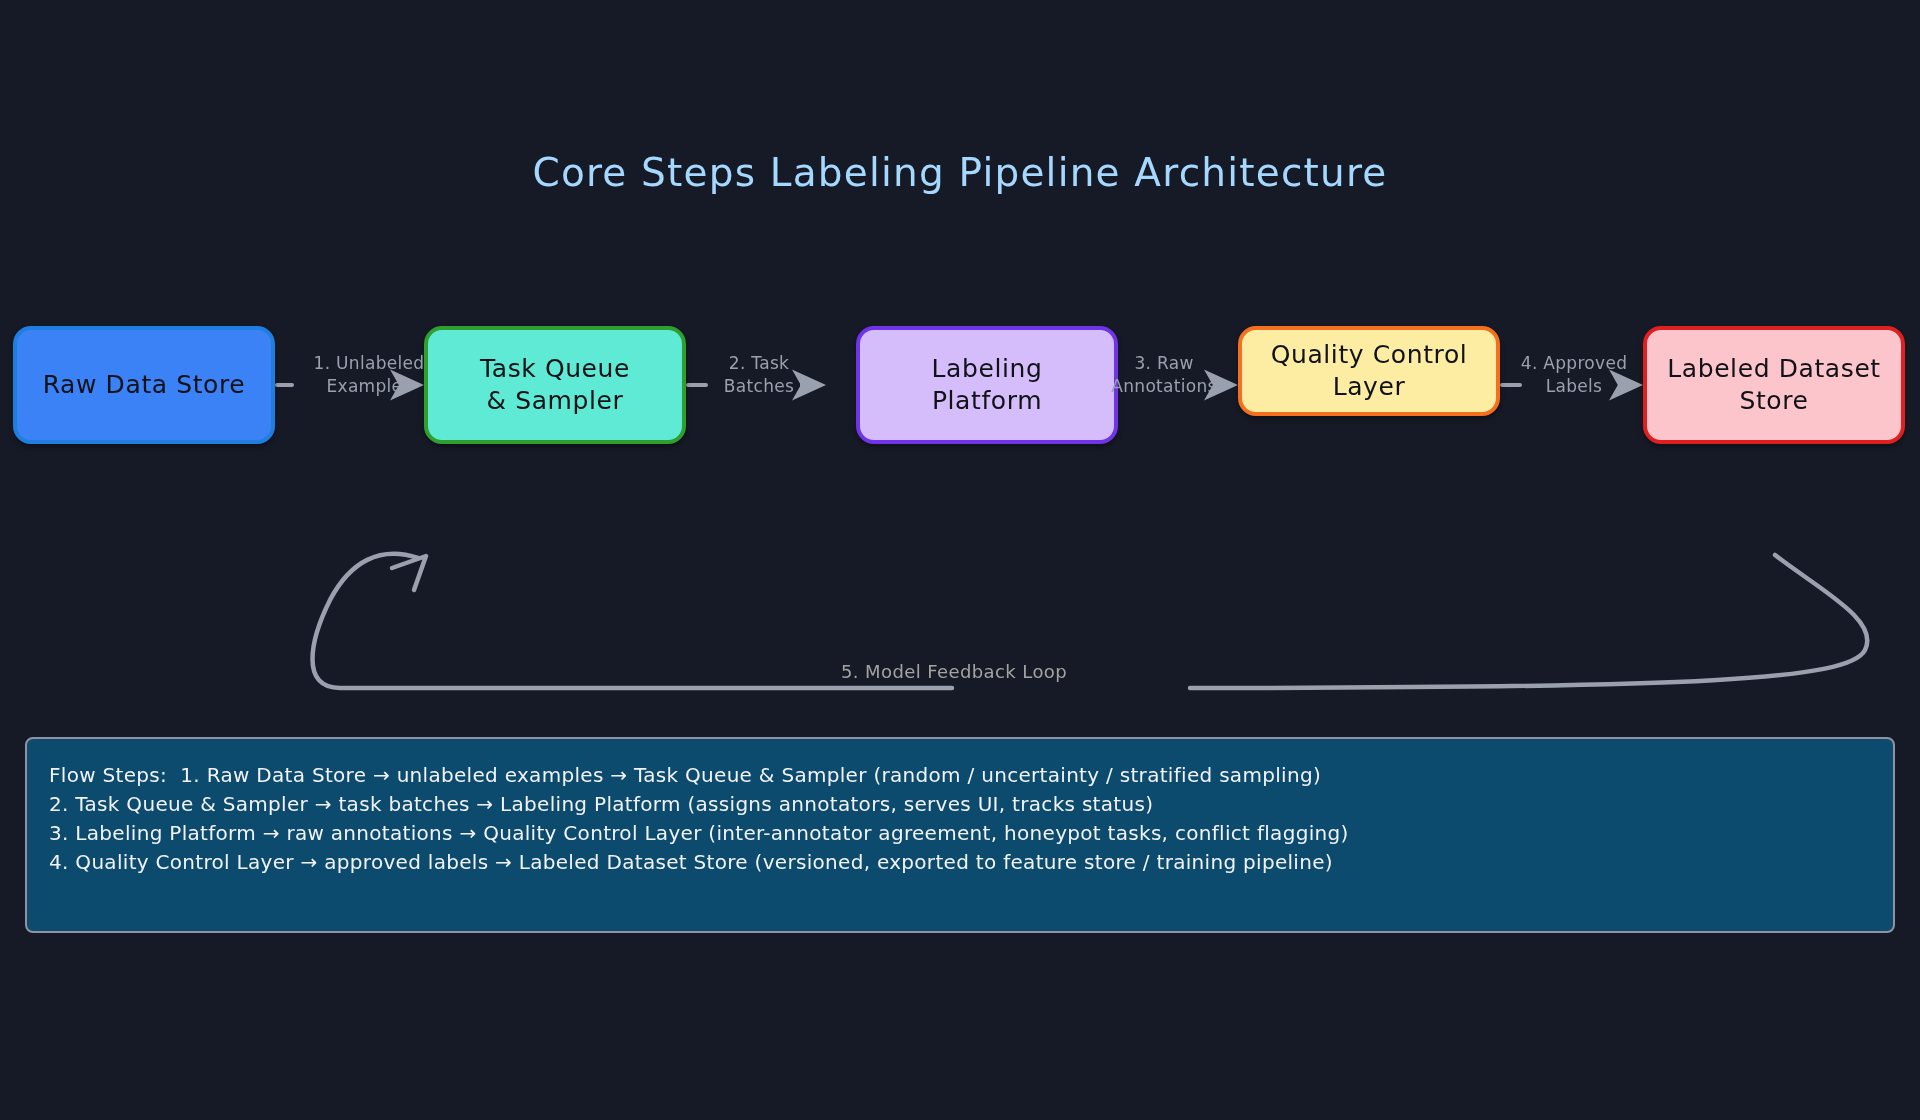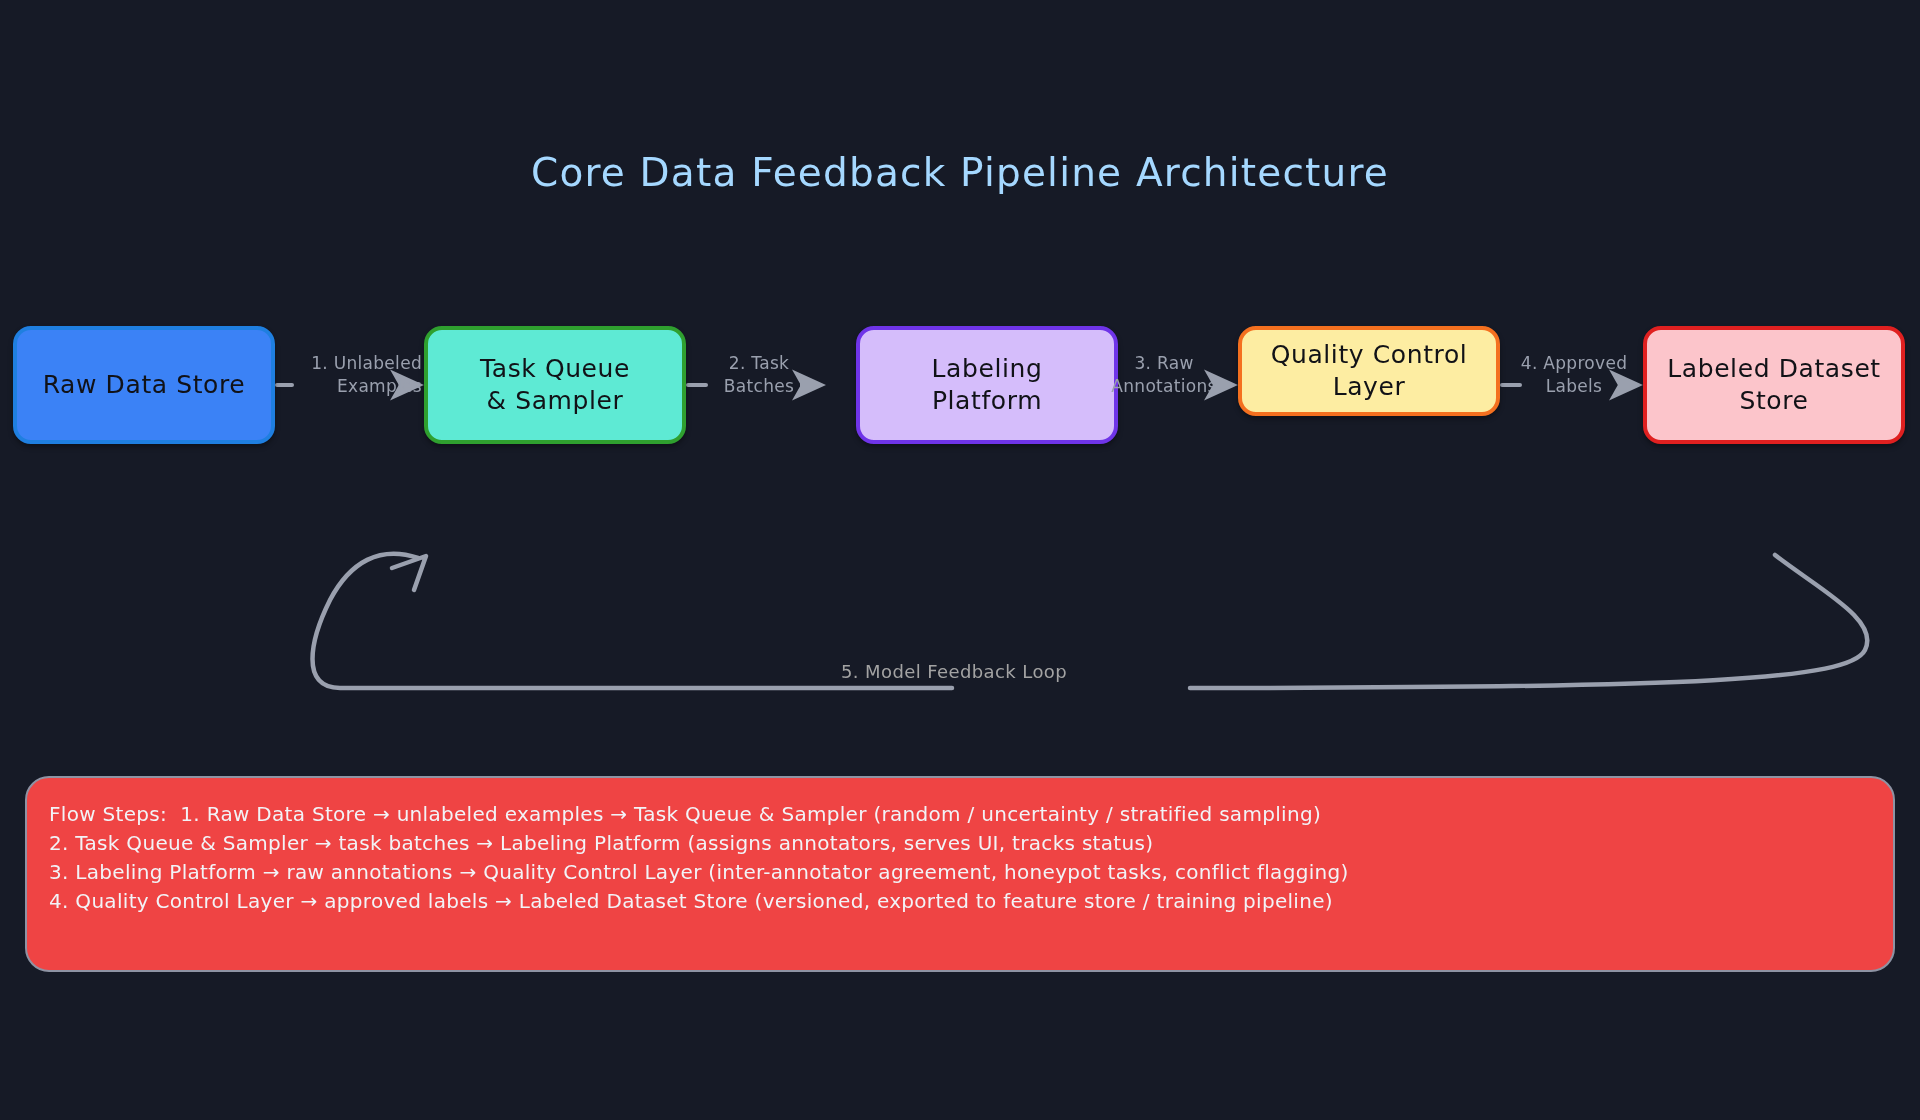--- a/index.html
+++ b/index.html
@@ -74,27 +74,27 @@
     text-align: center;
     white-space: nowrap;
     font-family: "DejaVu Sans", sans-serif;
     letter-spacing: 0.4px;
   }
 
   
   .legend {
     position: absolute;
     left: 25px;
-    top: 776px;
+    top: 737px;
     width: 1870px;
     height: 196px;
     box-sizing: border-box;
     border: 2px solid #8e93a3;
-    border-radius: 24px;
-    background: #ef4444;
+    border-radius: 8px;
+    background: #0c4a6e;
     padding: 22px 22px 18px 22px;
   }
   .legend-line {
     color: #f2f3f7;
     font-size: 20px;
     line-height: 29px;
     white-space: pre;
     font-family: "DejaVu Sans", sans-serif;
     letter-spacing: 0.3px;
   }
@@ -105,21 +105,21 @@
     width: 1920px;
     height: 1120px;
     pointer-events: none;
   }
 </style>
 </head>
 <body>
 
 <div class="canvas">
 
-  <div class="title">Core Data Feedback Pipeline Architecture</div>
+  <div class="title">Core Steps Labeling Pipeline Architecture</div>
 
   <svg class="overlay" viewBox="0 0 1920 1120" xmlns="http://www.w3.org/2000/svg">
     <defs>
       <marker id="arrowGray" markerWidth="9" markerHeight="9" refX="7" refY="4.5" orient="auto" markerUnits="strokeWidth">
         <path d="M0,0.6 L8.5,4.5 L0,8.4 L2.2,4.5 Z" fill="#9aa0ae"></path>
       </marker>
     </defs>
 
     <g>
       <path d="M277,385 L292,385" stroke="#9aa0ae" stroke-width="4" fill="none" stroke-linecap="round"></path>
@@ -166,21 +166,21 @@
   <div class="node" style="left:1238px; top:326px; width:262px; height:90px; background:#fdeda2; border-color:#f4701f;">
     <span class="node-label">Quality Control
 Layer</span>
   </div>
 
   <div class="node" style="left:1643px; top:326px; width:262px; height:118px; background:#fcc5cb; border-color:#e02020;">
     <span class="node-label">Labeled Dataset
 Store</span>
   </div>
 
-  <div class="edge-label" style="left:292px; top:352px; width:130px;text-align:right;">1. Unlabeled
+  <div class="edge-label" style="left:304px; top:352px; width:130px;">1. Unlabeled
 Examples</div>
 
   <div class="edge-label" style="left:700px; top:352px; width:118px;">2. Task
 Batches</div>
 
   <div class="edge-label" style="left:1100px; top:352px; width:128px;">3. Raw
 Annotations</div>
 
   <div class="edge-label" style="left:1512px; top:352px; width:124px;">4. Approved
 Labels</div>

